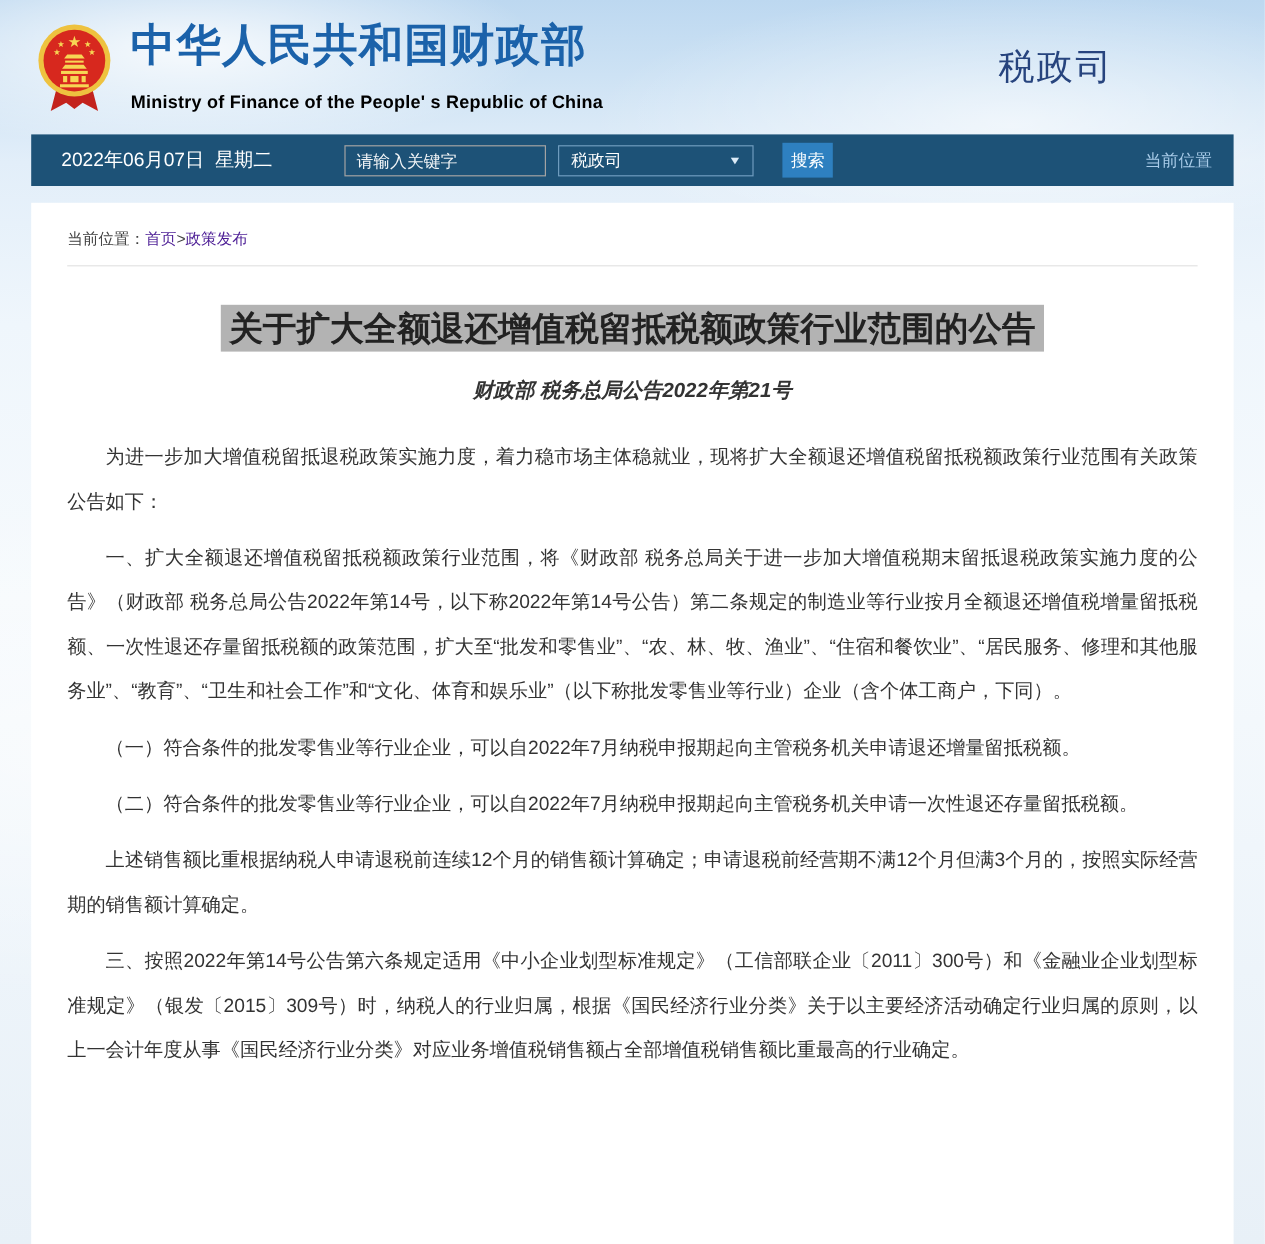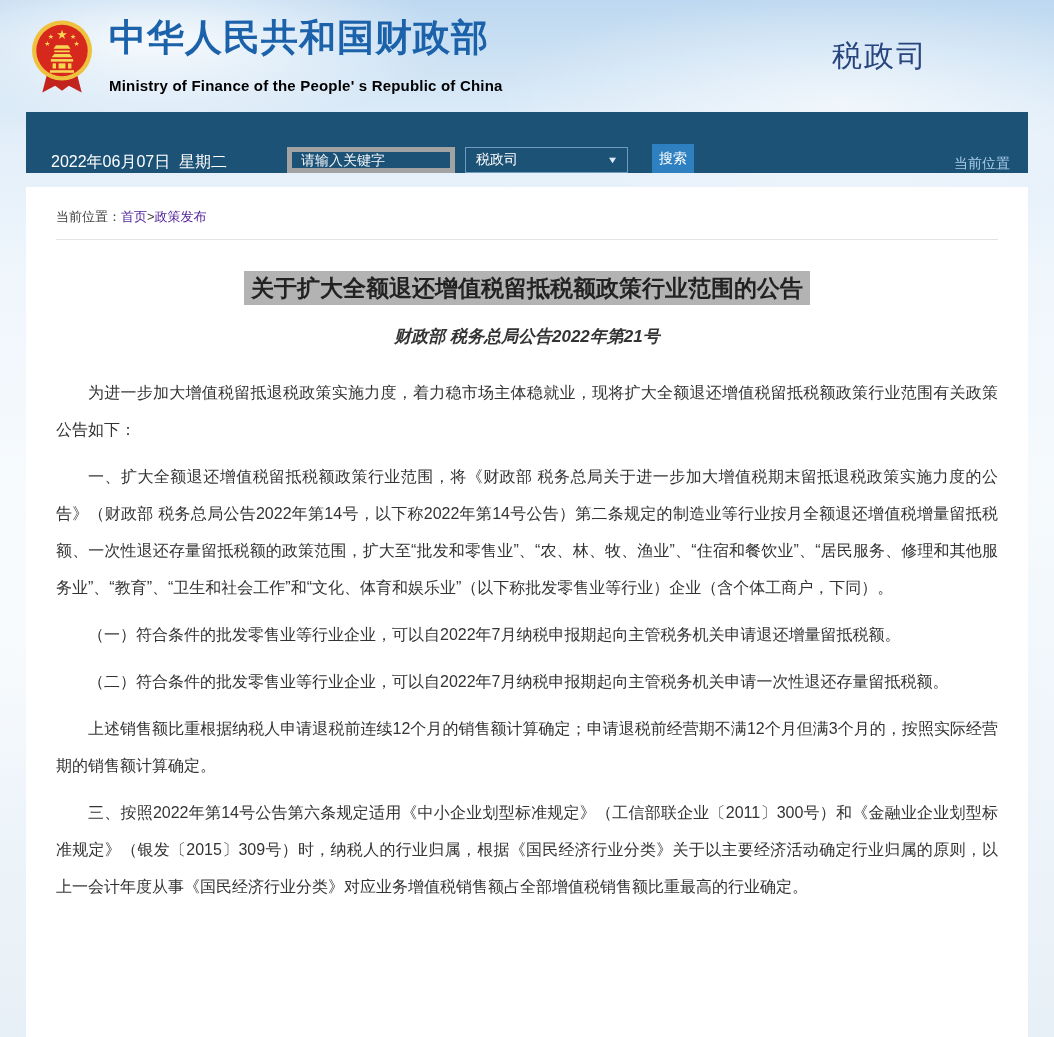--- a/index.html
+++ b/index.html
@@ -18,25 +18,25 @@
   
   .banner { height: 112px; display: flex; align-items: center; }
   .brand { display: flex; align-items: center; gap: 11px; cursor: pointer; }
   .emblem svg { display: block; }
   .brand-text { display: flex; flex-direction: column; }
   .site-title-cn { font-size: 37px; font-weight: bold; color: #1b62aa; letter-spacing: 1px; line-height: 1.1; }
   .site-title-en { font-size: 15px; font-weight: bold; color: #000000; margin-top: 19px; letter-spacing: 0.2px; }
   .department { margin-left: auto; margin-right: 100px; font-size: 30px; color: #27447e; letter-spacing: 2px; }
 
   
-  .navbar { height: 61px; background: #1d5277; display: flex; align-items: flex-end; }
+  .navbar { height: 43px; background: #1d5277; display: flex; align-items: center; }
   .nav-date { color: #ffffff; font-size: 16px; margin-left: 25px; white-space: pre; }
   .nav-search-input {
     margin-left: 60px; width: 168px; height: 26px;
-    background: transparent; border: 5px solid #a3a3a3; outline: none;
+    background: transparent; border: 1px solid #a3a3a3; outline: none;
     color: #ffffff; font-size: 14px; padding: 0 9px;
     font-family: "Liberation Sans", "DejaVu Sans", sans-serif;
   }
   .nav-search-input::placeholder { color: #ffffff; opacity: 0.95; }
   .nav-select {
     margin-left: 10px; width: 163px; height: 26px; border: 1px solid #6f9cbe;
     color: #ffffff; font-size: 14px; display: flex; align-items: center;
     padding: 0 10px; cursor: pointer;
   }
   .nav-select .caret { margin-left: auto; font-size: 9px; color: #dcebf7; transform: scaleX(1.3); }
@@ -46,21 +46,21 @@
     font-family: "Liberation Sans", "DejaVu Sans", sans-serif;
   }
   .nav-home-link { margin-left: auto; margin-right: 18px; color: #a9cce9; font-size: 14px; text-decoration: none; cursor: pointer; }
 
   
   .content { margin-top: 14px; background: #ffffff; min-height: 868px; padding: 0 30px 40px; }
   .breadcrumb { padding-top: 21px; font-size: 13px; color: #404040; }
   .breadcrumb a { color: #4c1d95; text-decoration: none; cursor: pointer; }
   .divider { border-bottom: 1px solid #e3e3e3; margin-top: 13px; }
 
-  .article-title { text-align: center; margin: 33px 0 0; font-size: 23px; font-weight: bold; color: #222222; }
+  .article-title { text-align: center; margin: 33px 0 0; font-size: 28px; font-weight: bold; color: #222222; }
   .article-title .hl { background: #b3b3b3; padding: 4px 7px; }
   .doc-number { text-align: center; margin-top: 21px; font-size: 17px; font-weight: bold; color: #333333; font-style: italic; }
 
   .article-body { margin-top: 26px; }
   .article-body p {
     font-size: 16px; line-height: 37px; color: #333333;
     text-align: justify; text-indent: 2em; margin: 10px 0;
   }
 </style>
 </head>

